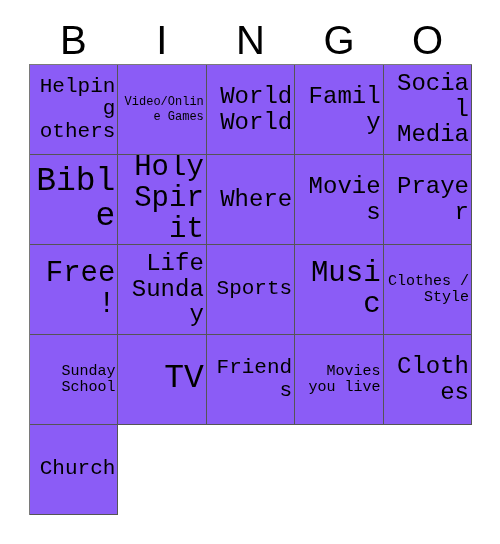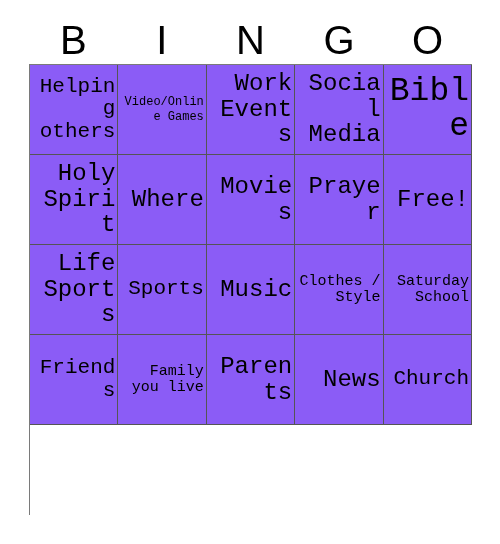--- a/index.html
+++ b/index.html
@@ -81,21 +81,21 @@
     line-height: 1.06;
     color: #000000;
     word-wrap: break-word;
   }
 
   
   .fs-xs  { font-size: 12px; line-height: 1.18; }
   .fs-sm  { font-size: 15px; }
   .fs-md  { font-size: 21px; }
   .fs-lg  { font-size: 24px; }
-  .fs-xl  { font-size: 24px; }
+  .fs-xl  { font-size: 29px; }
   .fs-xxl { font-size: 33px; }
 </style>
 </head>
 <body>
 
 <div id="card">
 
   <div id="header-row">
     <div class="header-letter">B</div>
     <div class="header-letter">I</div>
@@ -106,21 +106,24 @@
 
   <div id="grid">
 
     <div class="cell">
         <span class="cell-text fs-md">Helping others</span>
       </div>
     <div class="cell">
         <span class="cell-text fs-xs">Video/Online Games</span>
       </div>
     <div class="cell">
-        <span class="cell-text fs-lg">Work Events</span>
+        <span class="cell-text fs-lg">World World</span>
+      </div>
+    <div class="cell">
+        <span class="cell-text fs-lg">Family</span>
       </div>
     <div class="cell">
         <span class="cell-text fs-lg">Social Media</span>
       </div>
 
     <div class="cell">
         <span class="cell-text fs-xxl">Bible</span>
       </div>
     <div class="cell">
         <span class="cell-text fs-xl">Holy Spirit</span>
@@ -132,46 +135,46 @@
         <span class="cell-text fs-lg">Movies</span>
       </div>
     <div class="cell">
         <span class="cell-text fs-lg">Prayer</span>
       </div>
 
     <div class="cell">
         <span class="cell-text fs-xl">Free!</span>
       </div>
     <div class="cell">
-        <span class="cell-text fs-lg">Life Sports</span>
+        <span class="cell-text fs-lg">Life Sunday</span>
       </div>
 
     <div class="cell">
         <span class="cell-text fs-md">Sports</span>
       </div>
     <div class="cell">
         <span class="cell-text fs-xl">Music</span>
       </div>
     <div class="cell">
         <span class="cell-text fs-sm">Clothes / Style</span>
       </div>
     <div class="cell">
-        <span class="cell-text fs-sm">Saturday School</span>
+        <span class="cell-text fs-sm">Sunday School</span>
+      </div>
+    <div class="cell">
+        <span class="cell-text fs-xxl">TV</span>
       </div>
 
     <div class="cell">
         <span class="cell-text fs-md">Friends</span>
       </div>
     <div class="cell">
-        <span class="cell-text fs-sm">Family you live</span>
+        <span class="cell-text fs-sm">Movies you live</span>
       </div>
     <div class="cell">
-        <span class="cell-text fs-lg">Parents</span>
-      </div>
-    <div class="cell">
-        <span class="cell-text fs-xl">News</span>
+        <span class="cell-text fs-lg">Clothes</span>
       </div>
     <div class="cell">
         <span class="cell-text fs-md">Church</span>
       </div>
 
   </div>
 </div>
 
 </body></html>

